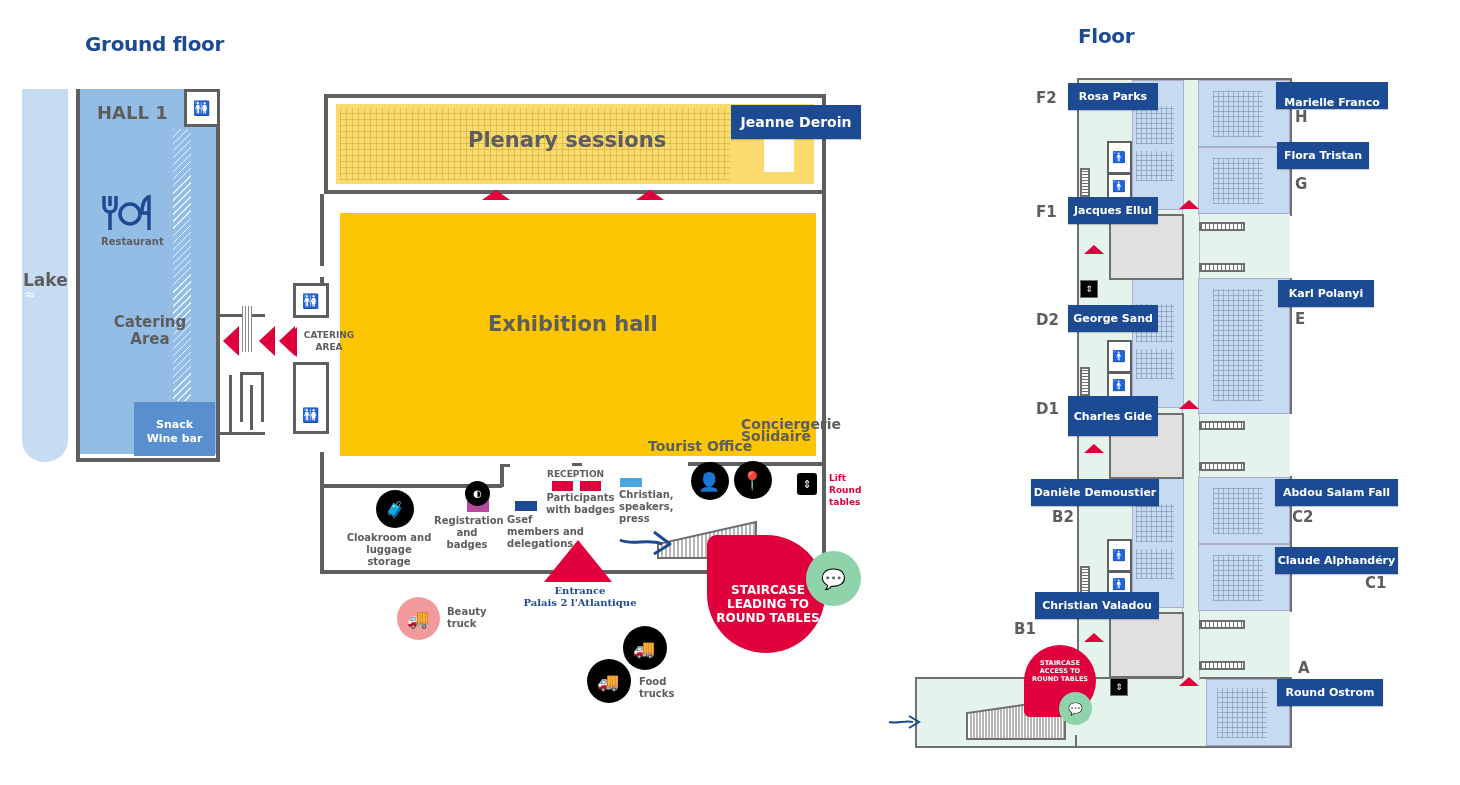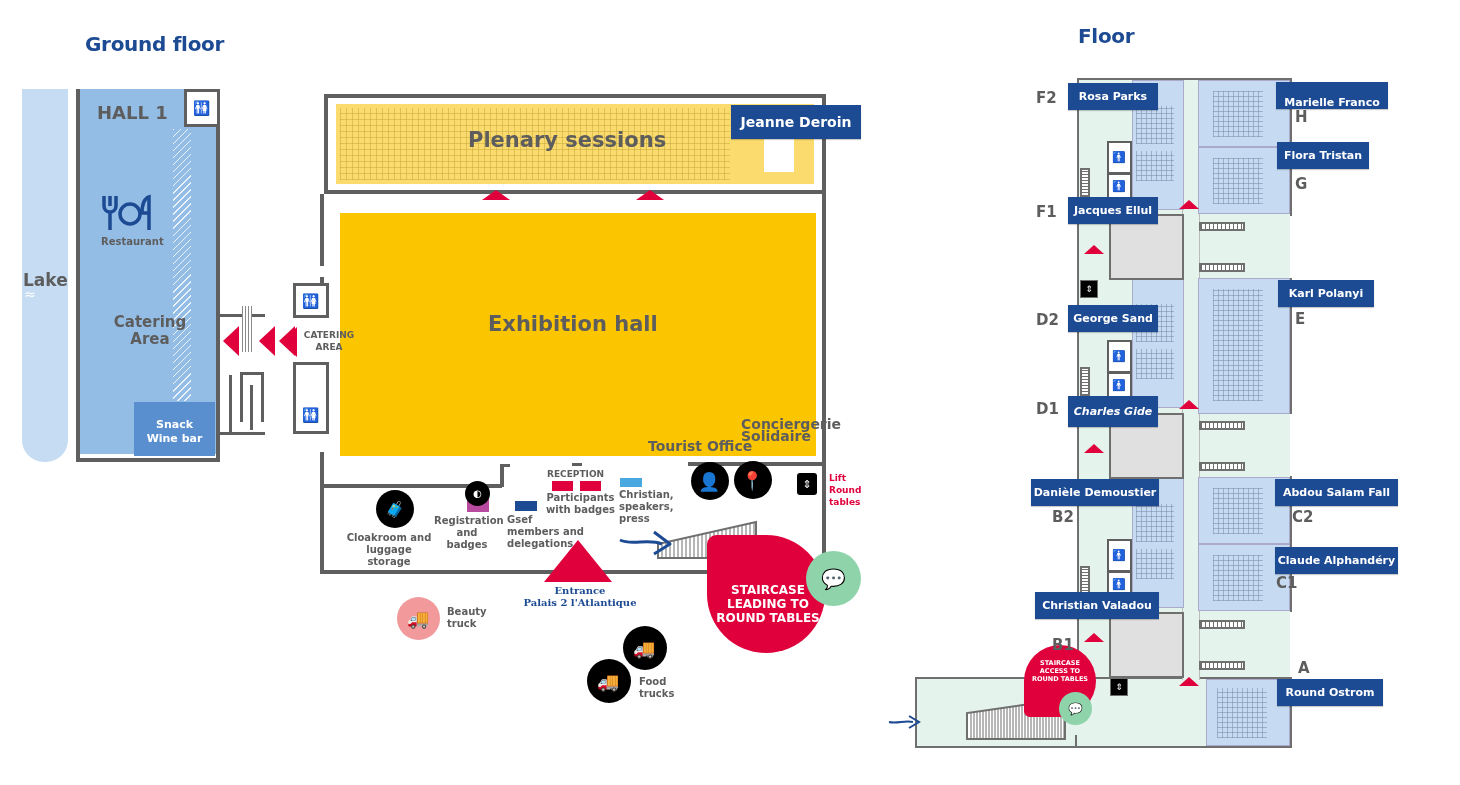--- a/index.html
+++ b/index.html
@@ -340,38 +340,38 @@
   <div>ACCESS TO</div>
   <div>ROUND TABLES</div>
 </div>
 <div class="roundicon" style="left:1059px;top:692px;width:33px;height:33px;background:#8fd3aa;color:#1c4a93;font-size:12px;">💬</div>
 
 <div class="floor-letter" style="left:1036px;top:89px;">F2</div>
 <div class="floor-letter" style="left:1036px;top:203px;">F1</div>
 <div class="floor-letter" style="left:1036px;top:311px;">D2</div>
 <div class="floor-letter" style="left:1036px;top:400px;">D1</div>
 <div class="floor-letter" style="left:1052px;top:508px;">B2</div>
-<div class="floor-letter" style="left:1052px;top:620px;margin-top:16px;">B1</div>
+<div class="floor-letter" style="left:1014px;top:620px;">B1</div>
 <div class="floor-letter" style="left:1295px;top:108px;">H</div>
 <div class="floor-letter" style="left:1295px;top:175px;">G</div>
 <div class="floor-letter" style="left:1295px;top:310px;">E</div>
 <div class="floor-letter" style="left:1292px;top:508px;">C2</div>
-<div class="floor-letter" style="left:1276px;top:574px;">C1</div>
+<div class="floor-letter" style="left:1365px;top:574px;">C1</div>
 <div class="floor-letter" style="left:1298px;top:659px;">A</div>
 
 <div class="namebox" style="left:1068px;top:83px;width:90px;height:27px;">
     <span>Rosa Parks</span>
   </div>
 <div class="namebox" style="left:1068px;top:197px;width:90px;height:27px;">
     <span>Jacques Ellul</span>
   </div>
 <div class="namebox" style="left:1068px;top:305px;width:90px;height:27px;">
     <span>George Sand</span>
   </div>
-<div class="namebox" style="left:1068px;top:396px;width:90px;height:31px;font-style:italic;">
+<div class="namebox" style="left:1068px;top:396px;width:90px;height:40px;">
     <span>Charles Gide</span>
   </div>
 <div class="namebox" style="left:1031px;top:479px;width:128px;height:27px;">
     <span>Danièle Demoustier</span>
   </div>
 <div class="namebox" style="left:1035px;top:592px;width:124px;height:27px;">
     <span>Christian Valadou</span>
   </div>
 
 <div class="namebox" style="left:1276px;top:82px;width:112px;height:27px;align-items:flex-end;">

